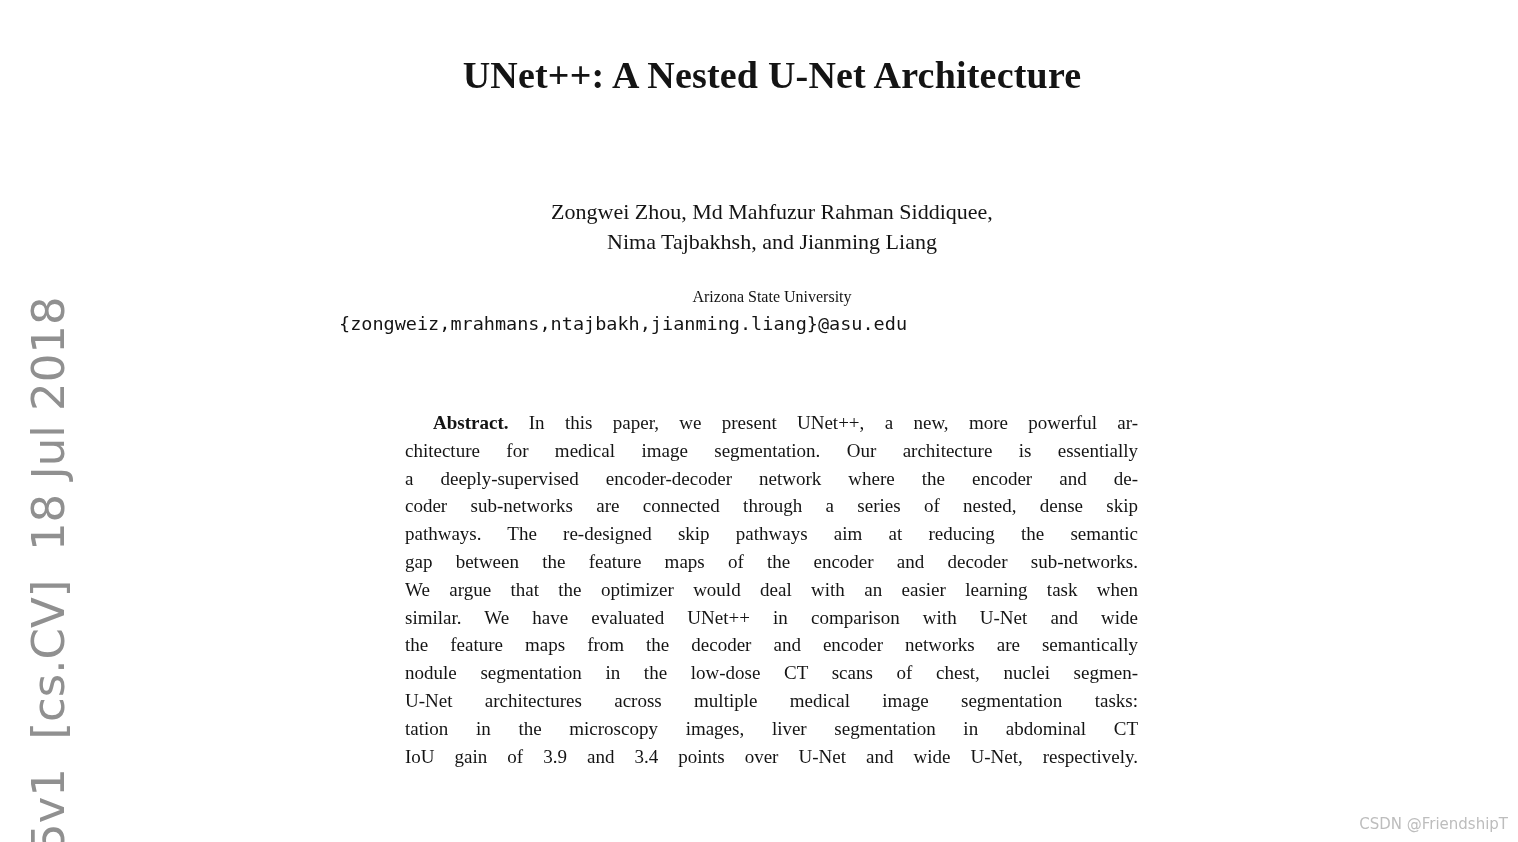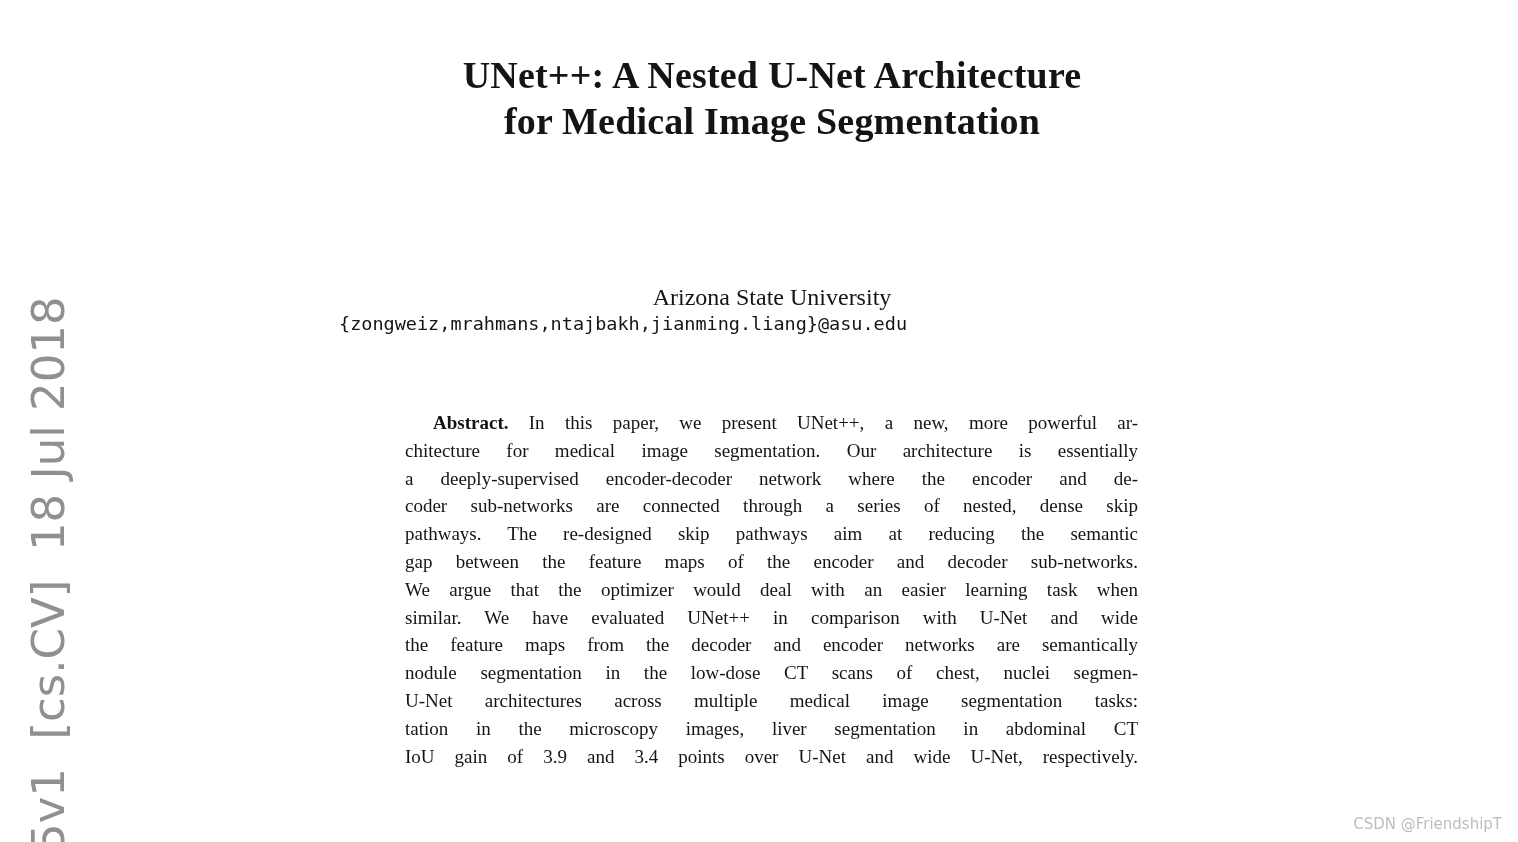--- a/index.html
+++ b/index.html
@@ -27,21 +27,21 @@
     top: 197px; left: 339px; width: 866px;
     text-align: center;
     font-size: 22px;
     line-height: 30px;
   }
 
   .affiliation {
     position: absolute;
     top: 284px; left: 339px; width: 866px;
     text-align: center;
-    font-size: 24px;
+    font-size: 16px;
     line-height: 26px;
   }
 
   .email {
     position: absolute;
     top: 313px; left: 339px; width: 866px;
     text-align: left;
     font-family: "DejaVu Sans Mono", "Liberation Mono", monospace;
     font-size: 18.5px;
   }
@@ -66,35 +66,39 @@
     transform: rotate(-90deg);
     transform-origin: 0 0;
     font-family: "DejaVu Sans", "Liberation Sans", sans-serif;
     font-size: 45px;
     color: #909090;
     white-space: pre;
   }
 
   .csdn-watermark {
     position: absolute;
-    right: 16px; bottom: 9px;
+    right: 10px; bottom: 9px;
     font-family: "DejaVu Sans", "Liberation Sans", sans-serif;
     font-size: 15px;
     color: #bdbdbd;
   }
 </style>
 </head>
 <body>
 
 <div class="page">
 
   <div class="arxiv-watermark">5v1  [cs.CV]  18 Jul 2018</div>
 
-  <h1 class="title"><span>UNet++: A Nested U-Net Architecture</span><br><span>for Medical Image Segmentation</span></h1>
+  <h1 class="title"><span>UNet++: A Nested U-Net Architecture</span><br></h1>
 
+  <div class="authors">
+    <div>Zongwei Zhou, Md Mahfuzur Rahman Siddiquee,</div>
+    <div>Nima Tajbakhsh, and Jianming Liang</div>
+  </div>
 
   <div class="affiliation">Arizona State University</div>
 
   <div class="email">{zongweiz,mrahmans,ntajbakh,jianming.liang}@asu.edu</div>
 
   <div class="abstract">
     <div class="abs-line"><b class="abs-label">Abstract.</b> <span>In this paper, we present UNet++, a new, more powerful ar-</span></div>
     <div class="abs-line">chitecture for medical image segmentation. Our architecture is essentially</div>
     <div class="abs-line">a deeply-supervised encoder-decoder network where the encoder and de-</div>
     <div class="abs-line">coder sub-networks are connected through a series of nested, dense skip</div>

